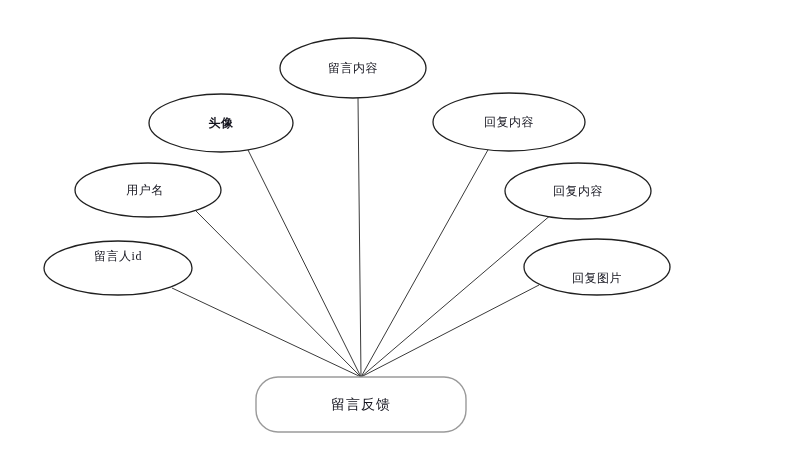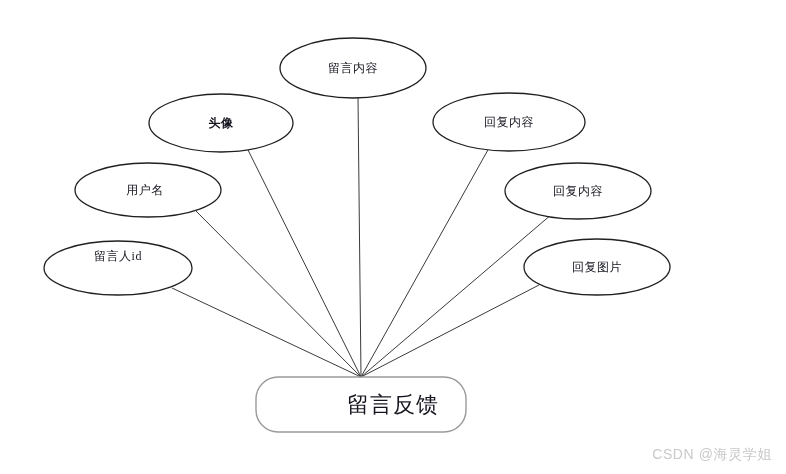--- a/index.html
+++ b/index.html
@@ -32,23 +32,22 @@
     justify-content: center;
     color: #15151f;
     white-space: nowrap;
     letter-spacing: 0.5px;
     pointer-events: none;
   }
   .attr-label {
     font-size: 12px;
   }
   .entity-label {
-    font-size: 22px;
+    font-size: 14px;
     letter-spacing: 1px;
-    margin-left: 32px;
   }
   #watermark {
     position: absolute;
     right: 14px;
     bottom: 10px;
     font-family: "Liberation Sans", "DejaVu Sans", sans-serif;
     font-size: 14px;
     color: #c9c9c9;
     letter-spacing: 0.6px;
     white-space: nowrap;
@@ -84,18 +83,17 @@
   </svg>
 
   <div id="label-layer">
       <div class="entity-label" style="left: 256px; top: 377px; width: 210px; height: 55px; color: rgb(21, 21, 31);">留言反馈</div>
       <div class="attr-label" style="left: 44px; top: 229px; width: 148px; height: 54px;">留言人id</div>
       <div class="attr-label" style="left: 72px; top: 163px; width: 146px; height: 54px;">用户名</div>
       <div class="attr-label" style="left: 149px; top: 94px; width: 144px; height: 58px; font-weight: bold;">头像</div>
       <div class="attr-label" style="left: 280px; top: 38px; width: 146px; height: 60px;">留言内容</div>
       <div class="attr-label" style="left: 433px; top: 93px; width: 152px; height: 58px;">回复内容</div>
       <div class="attr-label" style="left: 505px; top: 163px; width: 146px; height: 56px;">回复内容</div>
-      <div class="attr-label" style="left: 524px; top: 239px; width: 146px; height: 56px;">回复图片</div>
+      <div class="attr-label" style="left: 524px; top: 250px; width: 146px; height: 56px;">回复图片</div>
     </div>
 
-  <div id="watermark">CSDN @海灵学姐</div>
 
 </div>
 
 </body></html>

